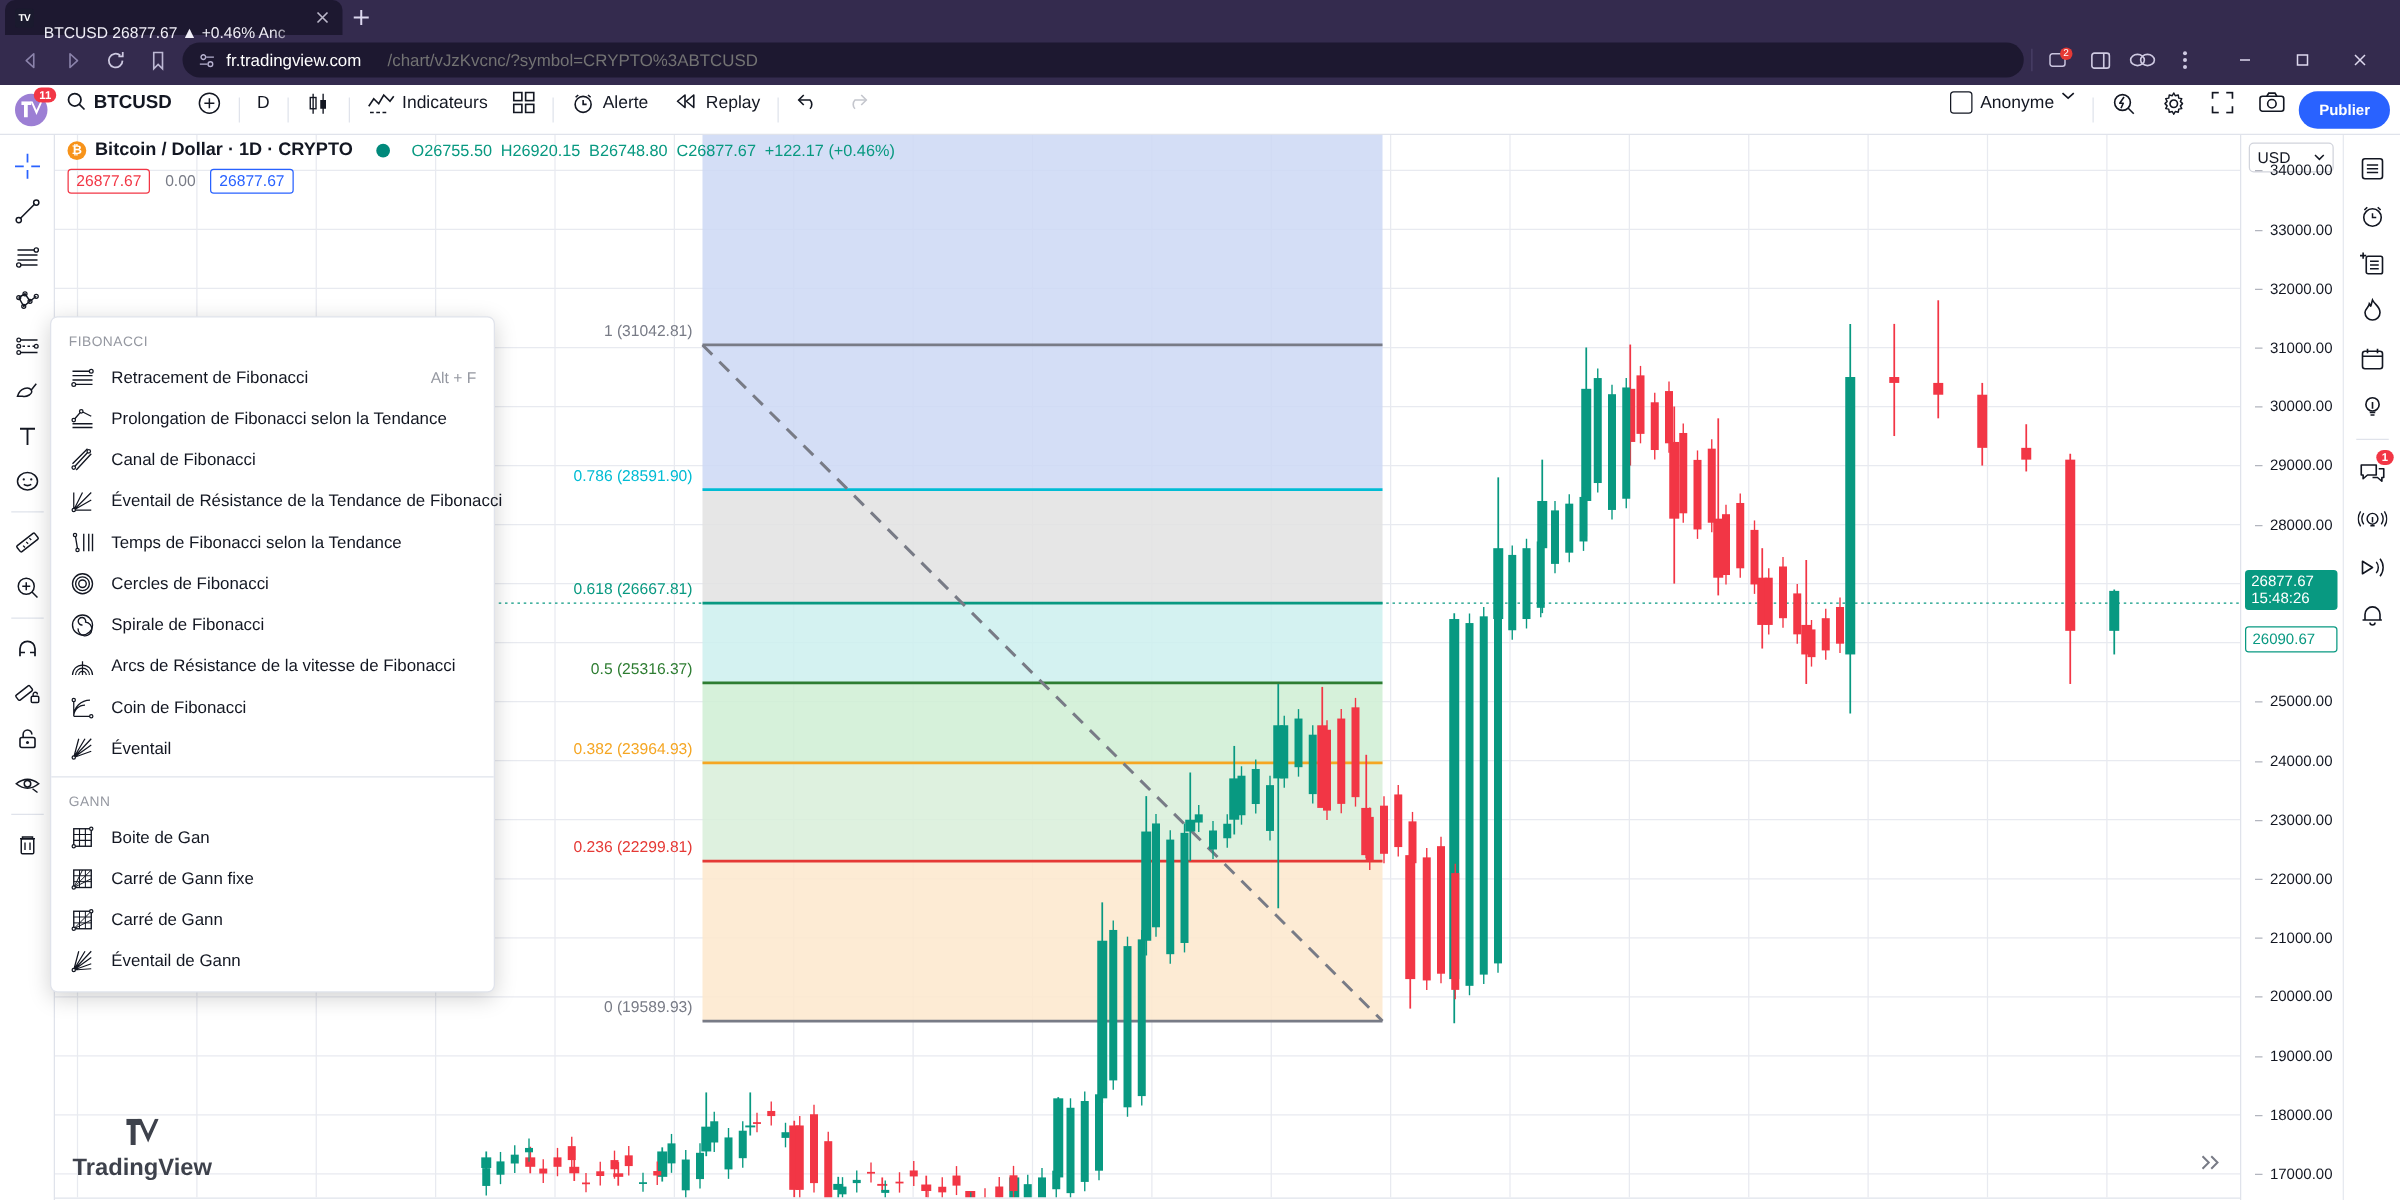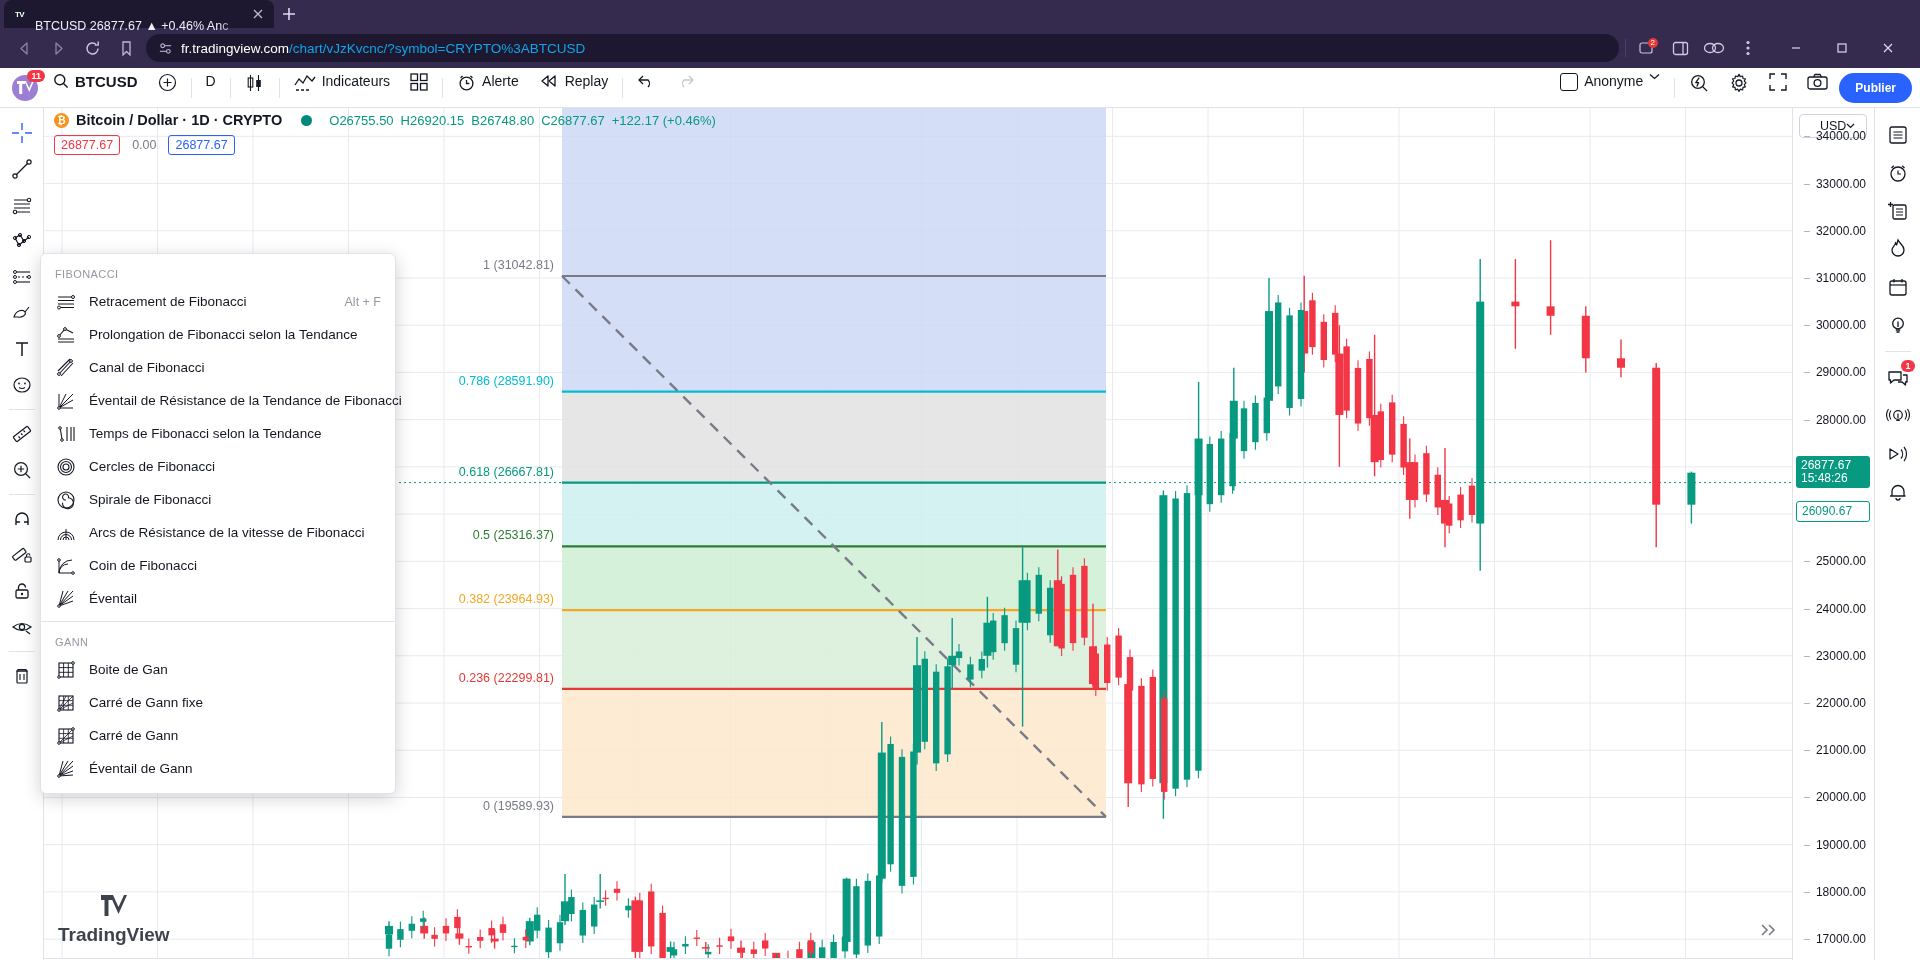--- a/index.html
+++ b/index.html
@@ -37,21 +37,21 @@
 
   .navbar { height: 40px; display: flex; align-items: center; gap: 6px; padding: 0 10px; background: #342b4e; }
   .navbtn { width: 28px; height: 28px; display:flex;align-items:center;justify-content:center; border-radius: 4px; color:#cdc9e0; }
   .navbtn.dim { color: #7e779b; }
   .urlbar {
     flex: 1 1 auto; height: 28px; background: #1d1830; border-radius: 14px;
     display: flex; align-items: center; gap: 8px; padding: 0 12px;
     color: #cfcbe2; font-size: 13.5px; position: relative;
   }
   .url-domain { color: #ffffff; }
-  .url-rest { color: #0ea5e9; }
+  .url-rest { color: #737373; margin-left: 21px; }
   .url-divider { width:1px; height:18px; background:#4a4168; }
   .ext-badge {
     width: 20px; height: 18px; position: relative;
     display:flex;align-items:center;justify-content:center;
   }
   .ext-dot {
     position:absolute; right:-2px; top:-1px; background:#e53935; color:#fff;
     font-size:8px; border-radius:6px; padding:0 3px; line-height:10px;
   }
   .winbtns { display: flex; align-items: center; gap: 2px; margin-left: 6px; }
@@ -128,21 +128,21 @@
   .price-badge {
     position:absolute; right:4px; border-radius:3px; padding:3px 5px;
     font-size:12px; line-height:13px; text-align:left; white-space:nowrap;
   }
   .badge-green { background:#089981; color:#fff; width:74px; }
   .badge-outline { background:#fff; color:#089981; border:1.5px solid #089981; width:74px; }
 
   .usd-select {
     position:absolute; top:6px; left:6px; width:68px; height:24px;
     border:1px solid #d1d4dc; border-radius:4px; display:flex; align-items:center;
-    justify-content:space-between; padding:0 20px; font-size:12.5px; color:#131722;
+    justify-content:space-between; padding:0 6px; font-size:12.5px; color:#131722;
   }
 
   
   .time-axis {
     position:absolute; left:0; right:0; bottom:0; height:30px;
     border-top:1px solid #e0e3eb; background:#fff;
   }
 
   
   .fib-menu {

